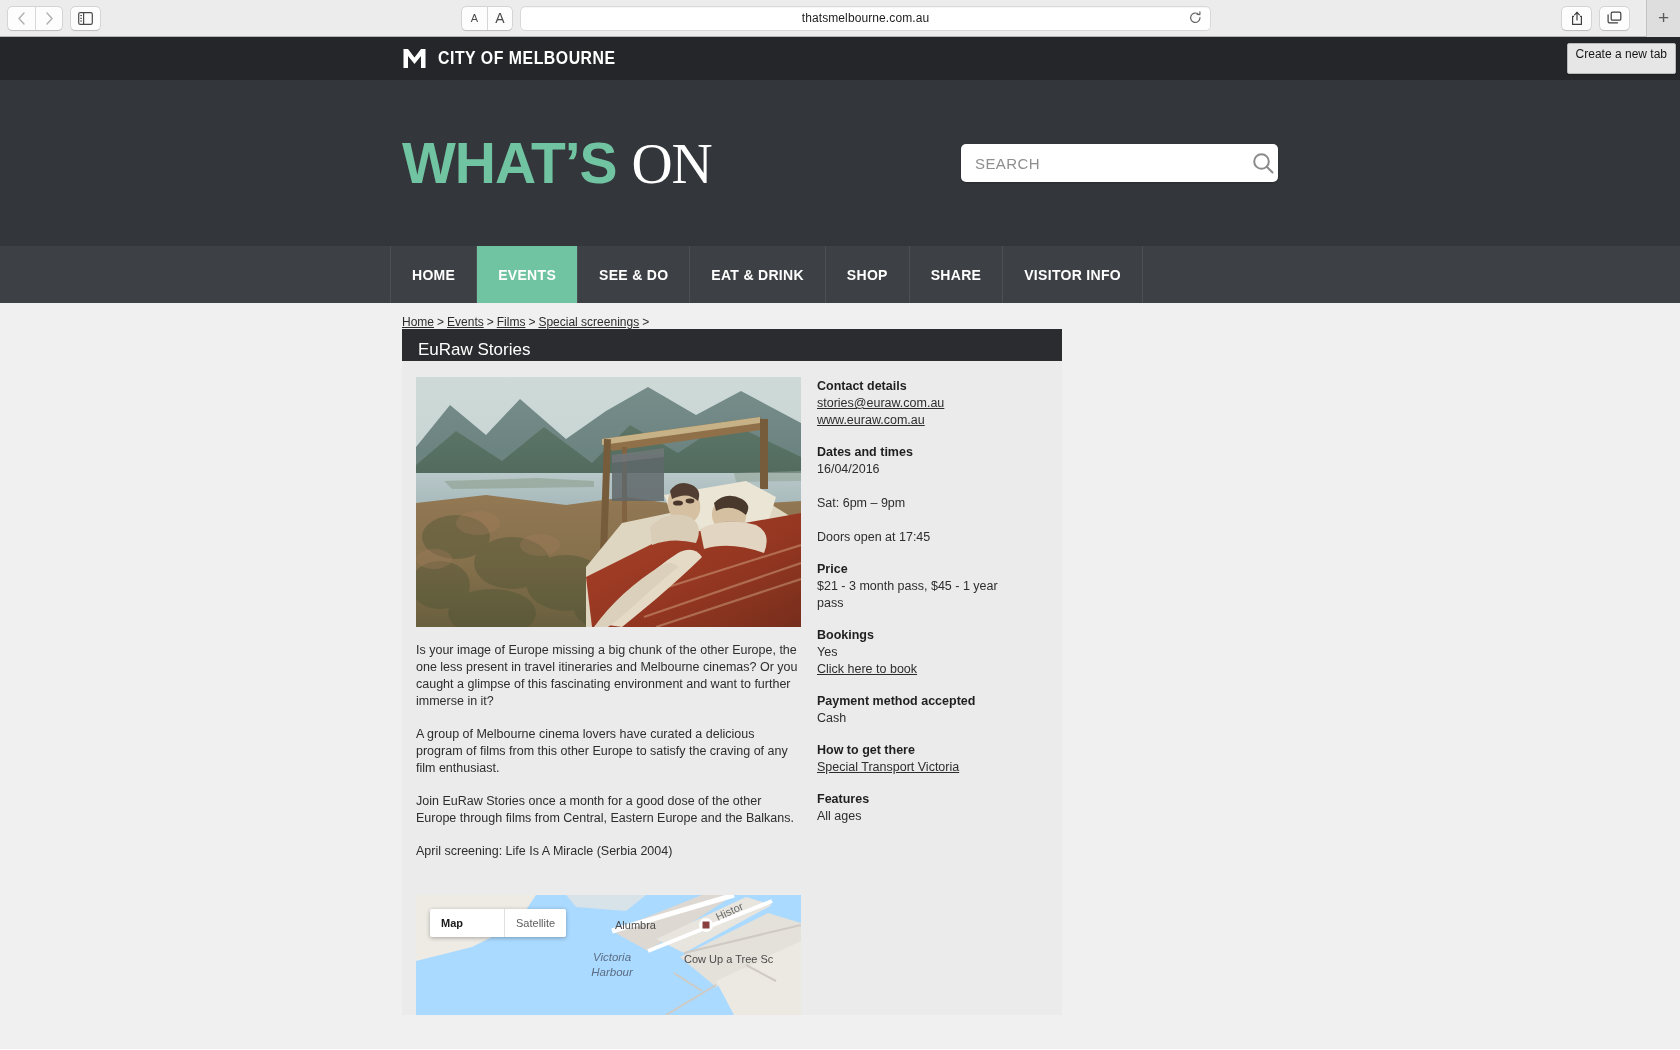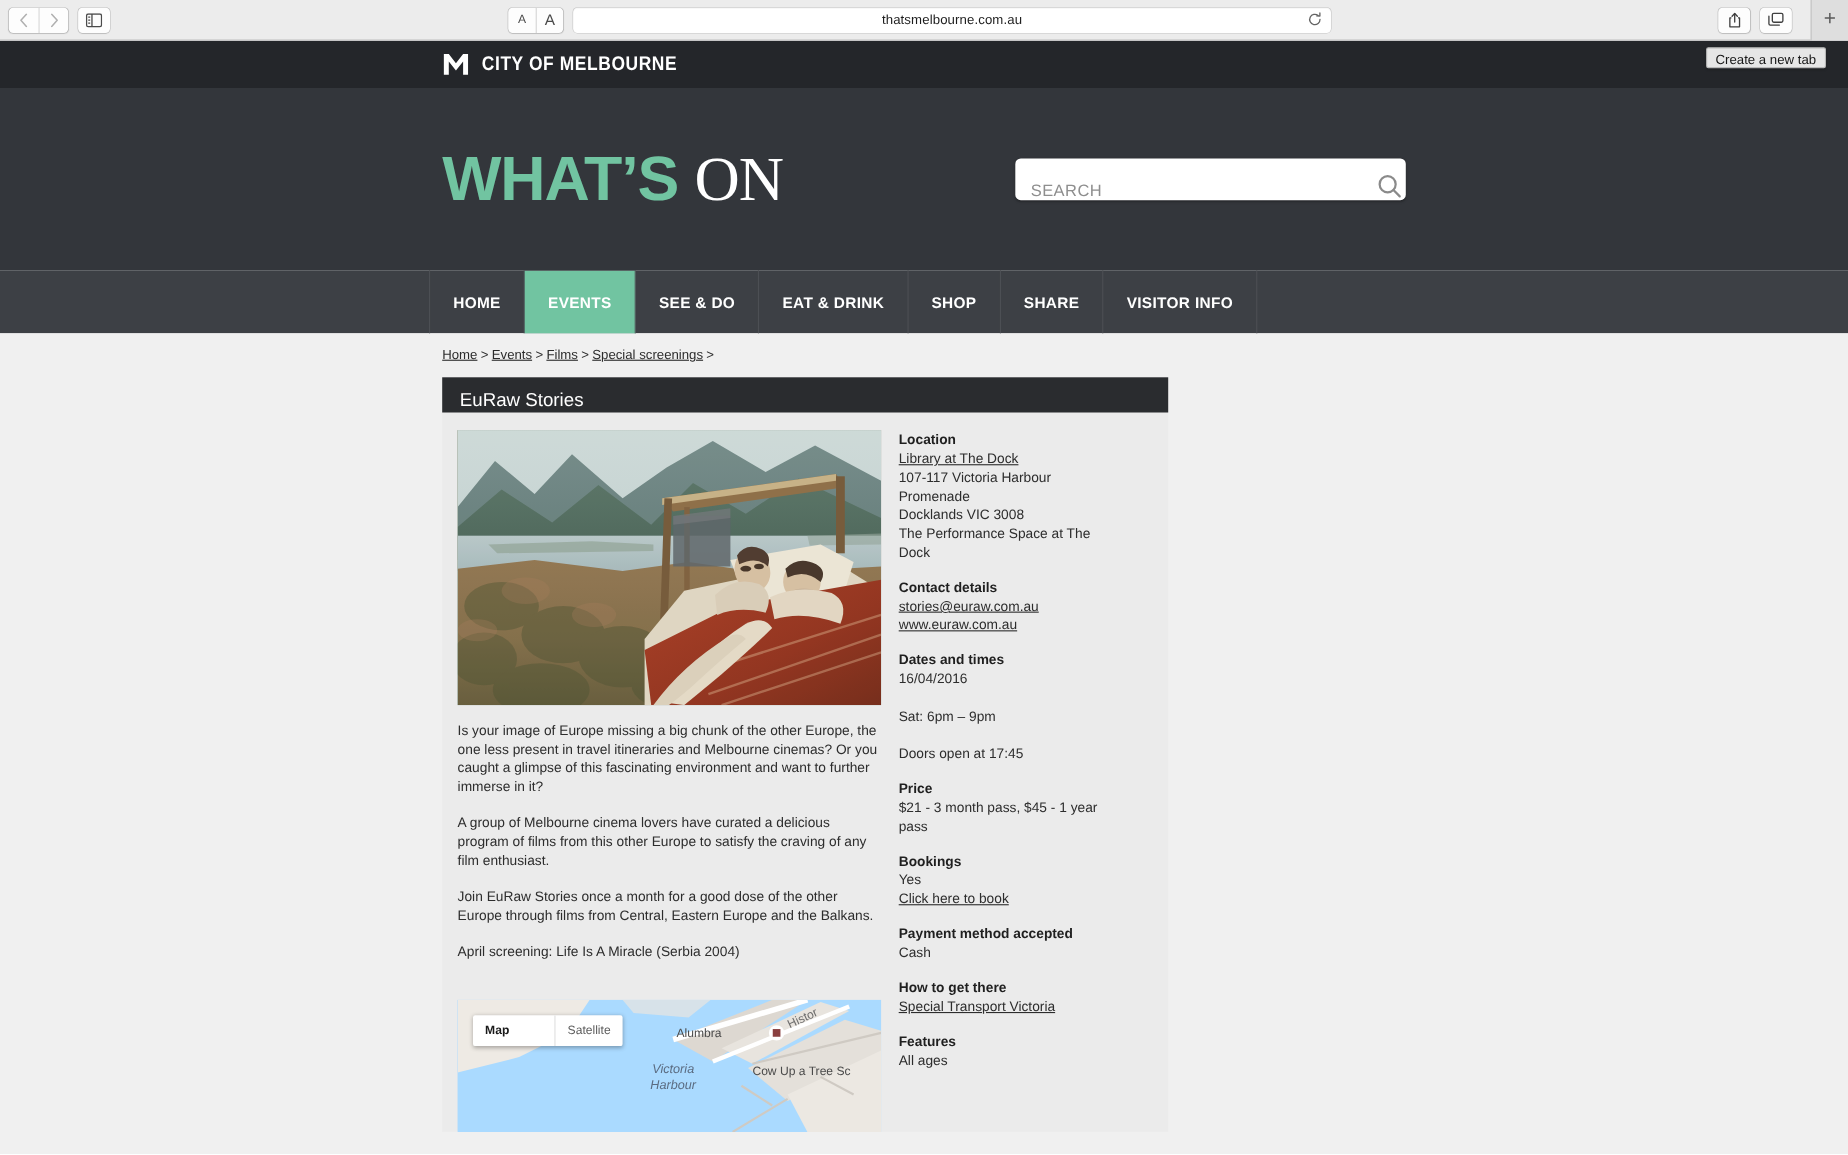--- a/index.html
+++ b/index.html
@@ -135,25 +135,25 @@
     justify-content: center;
     font-size: 19px;
     color: #5b5b5b;
     font-weight: 300;
     cursor: default;
   }
 
   .tooltip {
     position: absolute;
     top: 43px;
-    right: 20px;
+    right: 4px;
     background: #e6e6e6;
     border: 1px solid #b8b8b8;
     border-radius: 2px;
-    padding: 3px 8px 0;
+    padding: 3px 8px 12px;
     font-size: 12px;
     color: #161616;
     white-space: nowrap;
     z-index: 90;
     box-shadow: 0 1px 2px rgba(0,0,0,0.18);
   }
 
   
   .viewport {
     width: 1680px;
@@ -215,26 +215,26 @@
     line-height: 1;
   }
   .whatson .w1 { color: #71c4a1; }
   .whatson .w2 { color: #ffffff; font-weight: 400; font-family: Liberation Serif, serif; }
 
   .searchbox {
     position: absolute;
     right: 12px;
     top: 50%;
     transform: translateY(-50%);
-    width: 355px;
+    width: 317px;
     height: 38px;
     background: #ffffff;
     border-radius: 5px;
     display: flex;
-    align-items: flex-end;
+    align-items: center;
     padding: 0 0 0 14px;
     box-shadow: 0 1px 2px rgba(0,0,0,0.25);
   }
   .search-input {
     flex: 1;
     border: none;
     outline: none;
     font-size: 15px;
     color: #8e8e8e;
     font-family: "Liberation Sans", sans-serif;
@@ -286,21 +286,21 @@
   }
   .content-inner {
     width: 900px;
     margin: 0 auto;
     padding-top: 12px;
   }
 
   .breadcrumb {
     font-size: 12px;
     color: #2c2c2c;
-    padding: 0 0 14px 12px;
+    padding: 0 0 0 12px;
   }
   .breadcrumb a {
     color: #2c2c2c;
     text-decoration: underline;
   }
   .breadcrumb .sep { padding: 0 3px; text-decoration: none; }
 
   .card {
     width: 660px;
     margin-left: 12px;
@@ -628,31 +628,20 @@
               </svg>
               <div class="map-toggle">
                 <div class="map-tab active">Map</div>
                 <div class="map-tab">Satellite</div>
               </div>
             </div>
           </div>
 
           <div class="card-side">
 
-            <div class="info-block">
-              <div class="info-h">Location</div>
-              <a class="info-link" href="#">Library at The Dock</a>
-              <div id="loc-lines">
-                  <div class="info-l">107-117 Victoria Harbour</div>
-                  <div class="info-l">Promenade</div>
-                  <div class="info-l">Docklands VIC 3008</div>
-                  <div class="info-l">The Performance Space at The</div>
-                  <div class="info-l">Dock</div>
-                </div>
-            </div>
 
             <div class="info-block">
               <div class="info-h">Contact details</div>
               <a class="info-link" href="#">stories@euraw.com.au</a>
               <a class="info-link" href="#">www.euraw.com.au</a>
             </div>
 
             <div class="info-block">
               <div class="info-h">Dates and times</div>
               <div class="info-l">16/04/2016</div>

